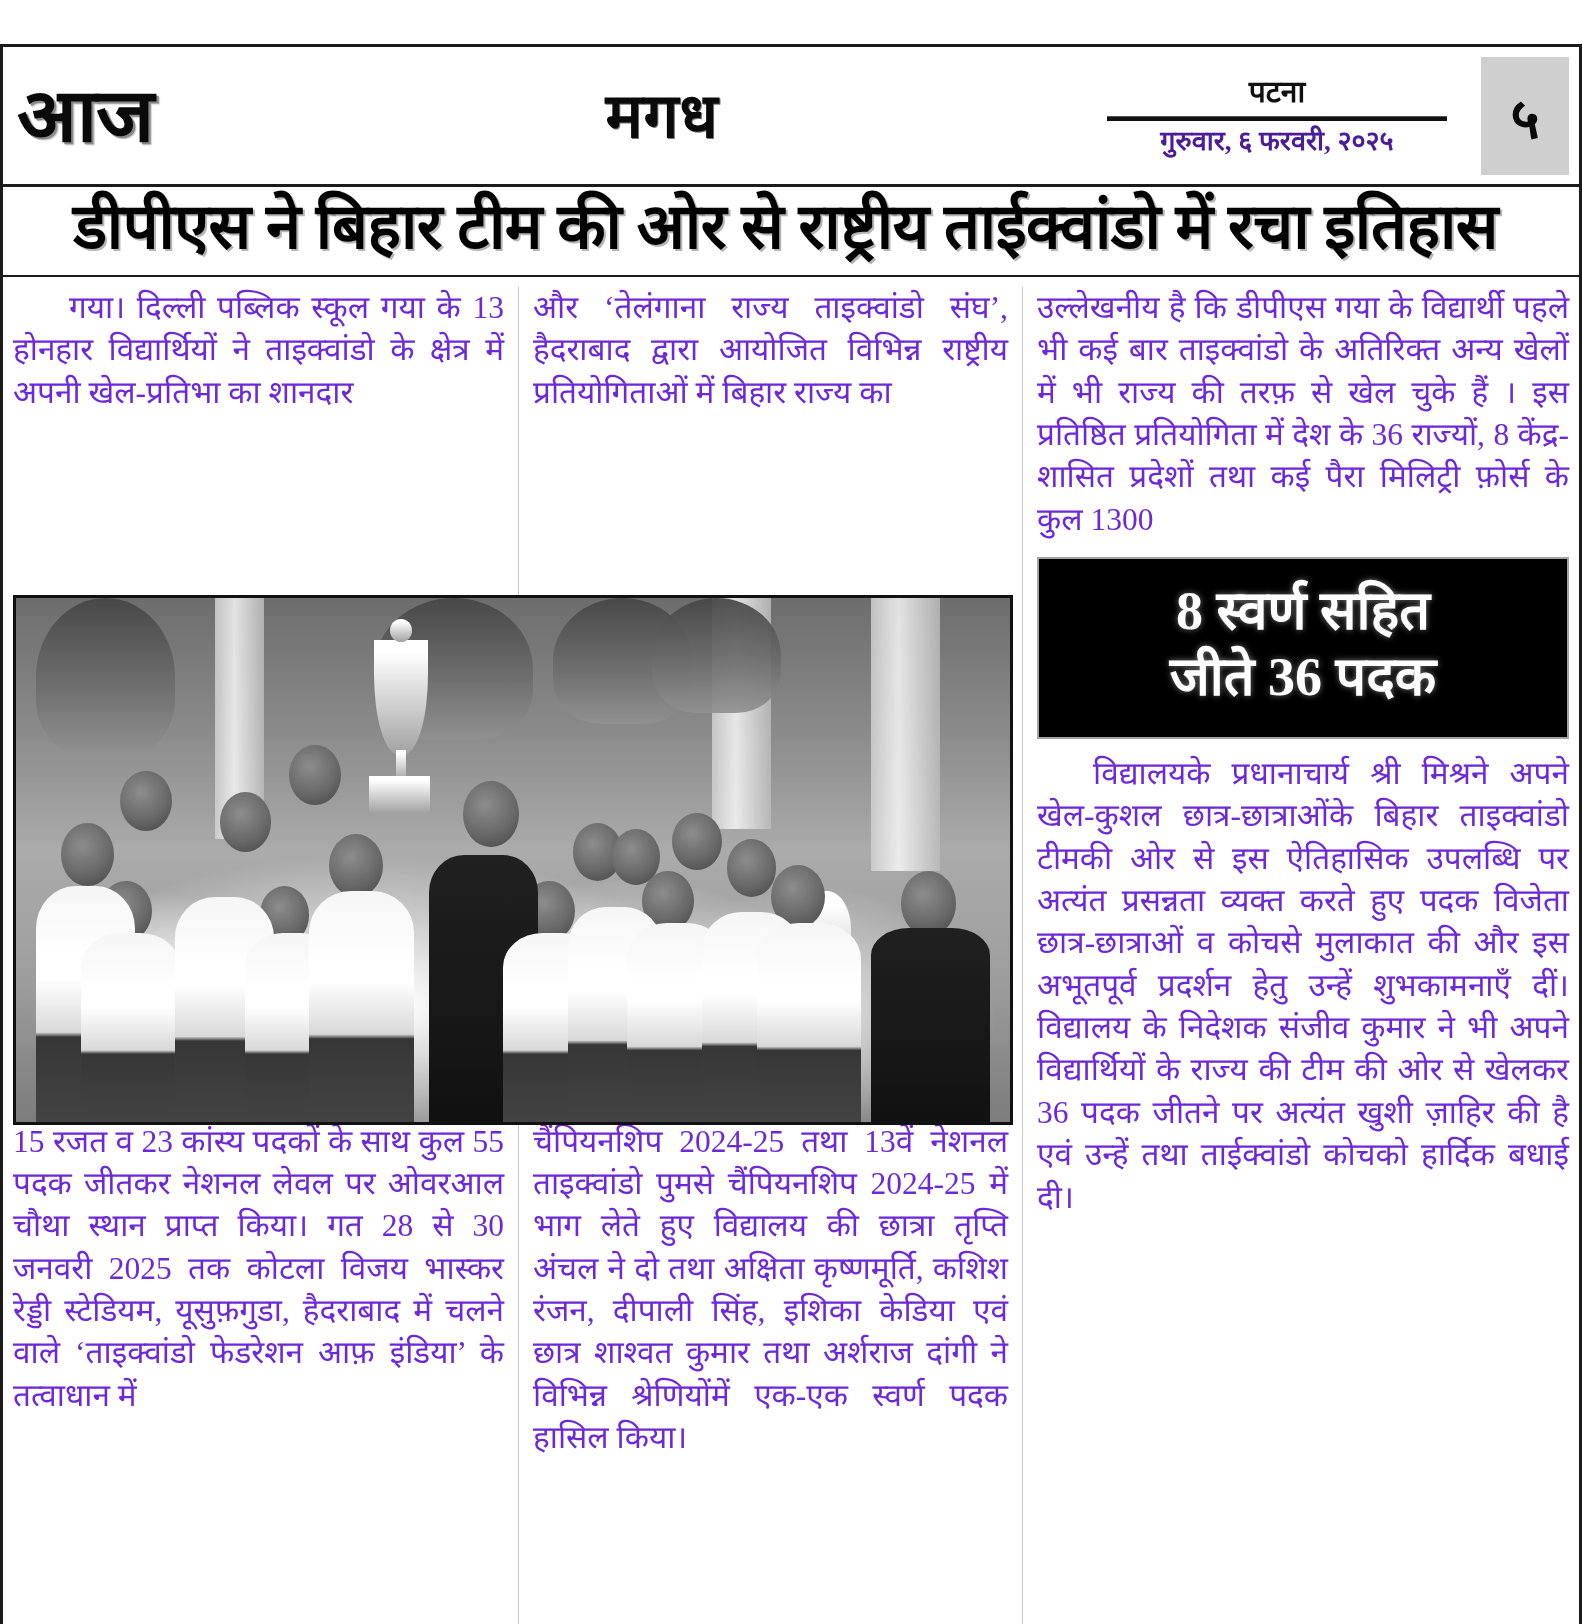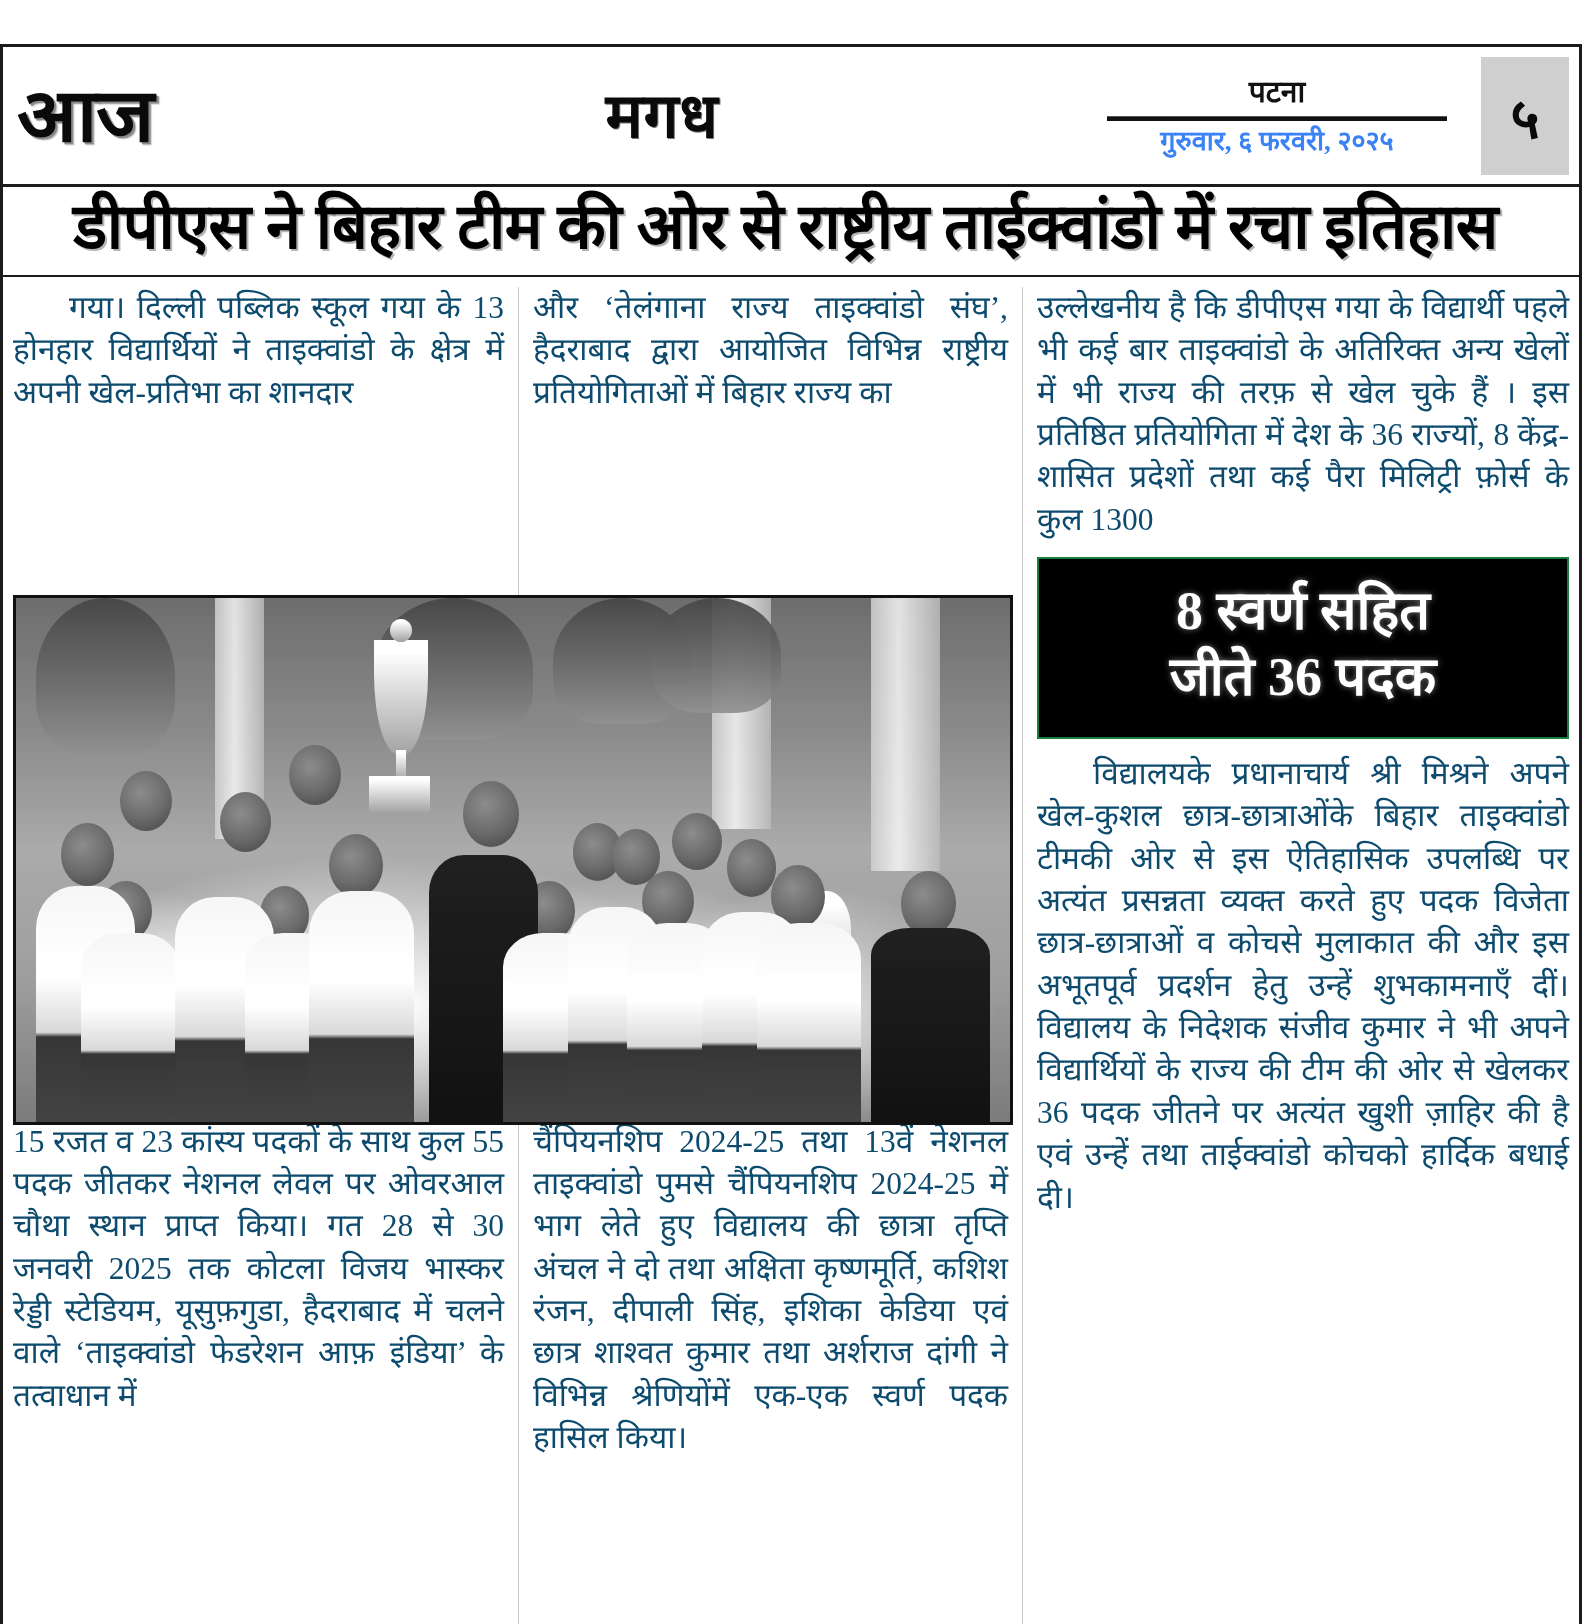--- a/index.html
+++ b/index.html
@@ -85,21 +85,21 @@
   .dateline .rule {
     height: 4px;
     background: #111;
     margin: 8px 26px 6px 26px;
     border-top: 1px solid #555;
   }
   .dateline .date {
     font-size: 27px;
     font-weight: bold;
     line-height: 1.05;
-    color: #3b82f6;
+    color: #4c1d95;
   }
   .page-number {
     width: 88px;
     height: 118px;
     margin-right: 10px;
     background: #cfcfcf;
     display: flex;
     align-items: center;
     justify-content: center;
     font-size: 56px;
@@ -143,21 +143,21 @@
   }
   .col-left   { width: 505px; padding-right: 14px; }
   .col-mid    { width: 505px; padding: 0 14px; border-left: 1px solid #c8c8c8; border-right: 1px solid #c8c8c8; }
   .col-right  { width: 546px; padding-left: 14px; }
 
   .para {
     font-size: 31.5px;
     line-height: 1.345;
     text-align: justify;
     text-justify: inter-word;
-    color: #0c4a6e;
+    color: #6d28d9;
     margin: 0 0 2px 0;
     hyphens: none;
   }
   .para.indent { text-indent: 56px; }
   .para.lead  { text-indent: 56px; }
 
   
   .photo {
     position: absolute;
     left: 10px;
@@ -212,21 +212,21 @@
   .ph-suit {
     position: absolute;
     bottom: 0;
     background: linear-gradient(180deg, #2a2a2a 0%, #1d1d1d 100%);
     border-radius: 32% 32% 0 0 / 14% 14% 0 0;
   }
 
   
   .callout {
     background: #000;
-    border: 2px solid #15803d;
+    border: 2px solid #a3a3a3;
     margin: 16px 0 14px 0;
     padding: 20px 10px 26px 10px;
     text-align: center;
     box-sizing: border-box;
   }
   .callout-line {
     color: #fff;
     font-size: 54px;
     font-weight: bold;
     line-height: 1.22;

